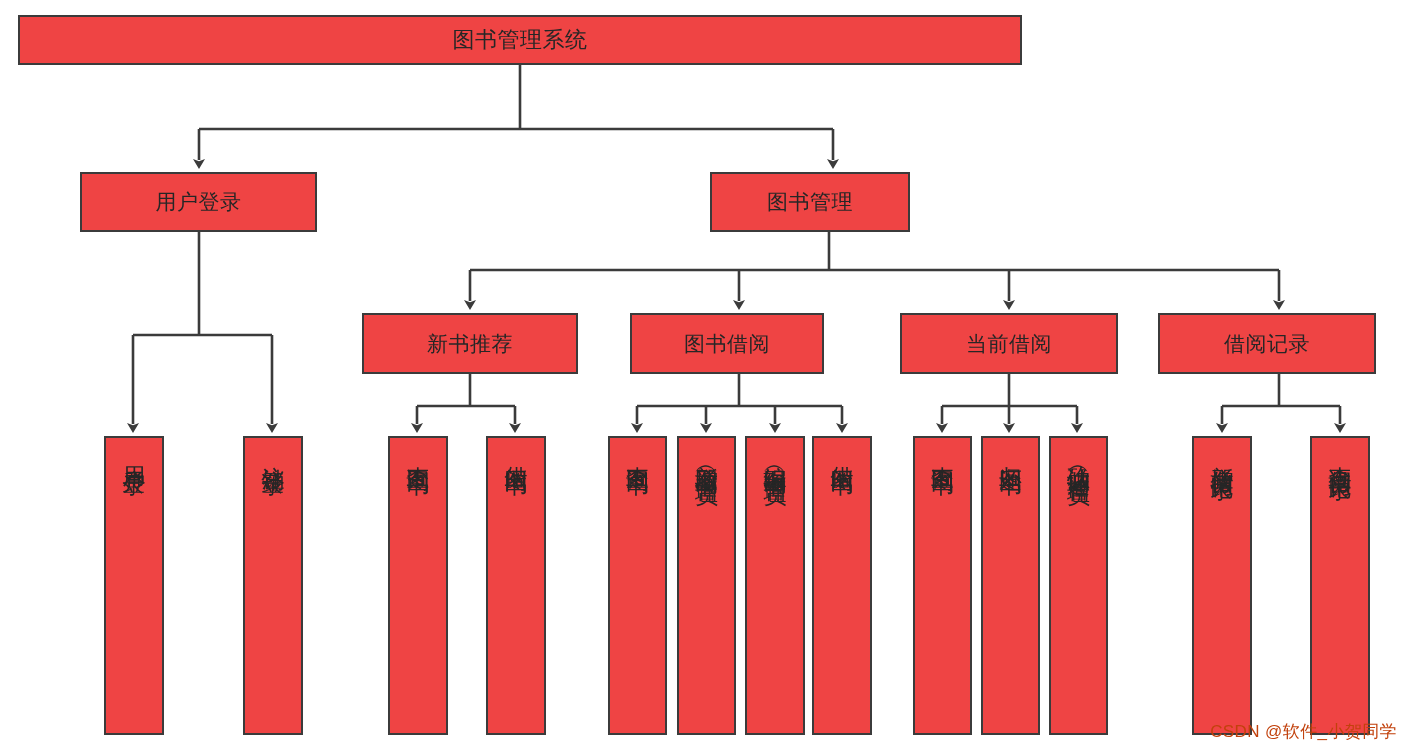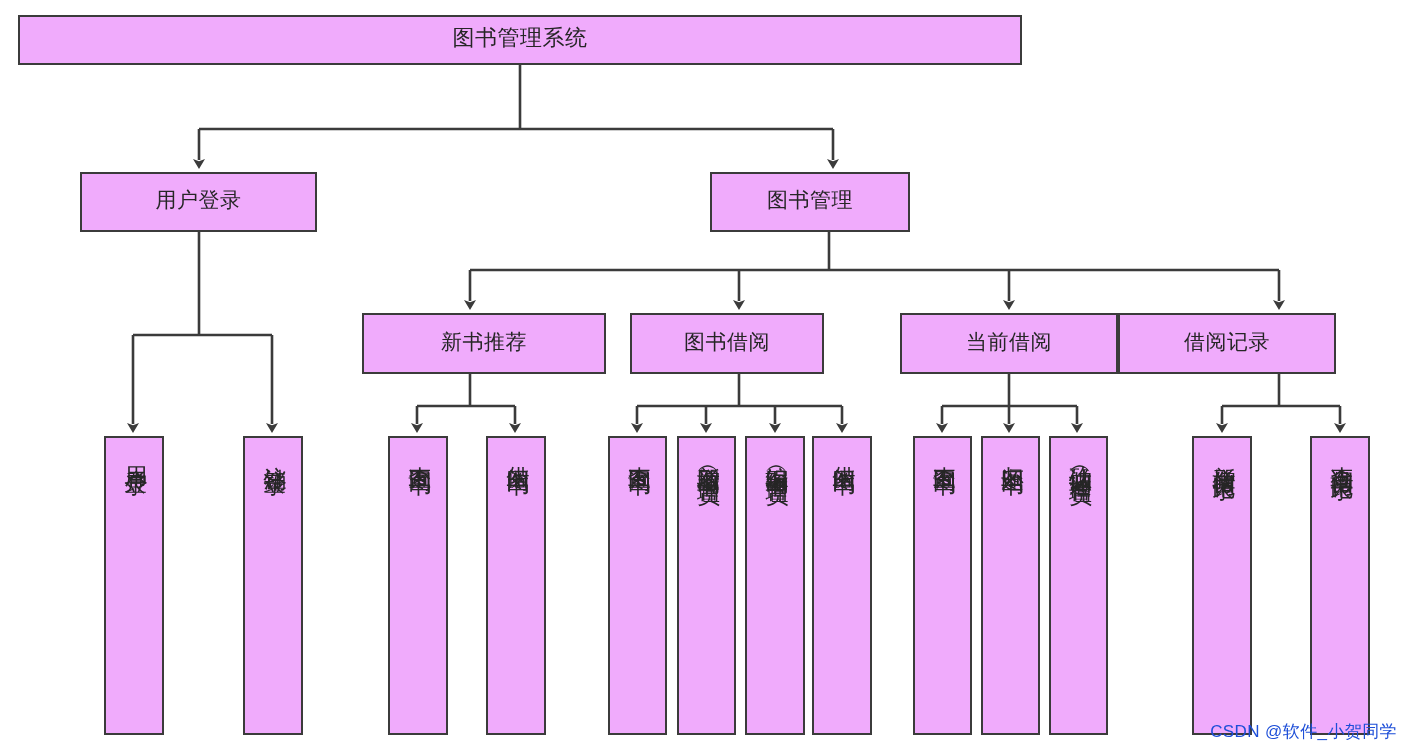--- a/index.html
+++ b/index.html
@@ -21,27 +21,26 @@
     position: absolute;
     left: 0;
     top: 0;
     width: 1405px;
     height: 747px;
     pointer-events: none;
   }
   .node {
     position: absolute;
     box-sizing: border-box;
-    background: #f0abfc;
+    background: #ef4444;
     border: 2.6px solid #3b3b3b;
     display: flex;
     align-items: center;
     justify-content: center;
     color: #262626;
-    font-family: Liberation Mono, monospace;
   }
   .node .label {
     text-align: center;
     line-height: 1.12;
     letter-spacing: 0.5px;
   }
   
   .node.h .label {
     font-size: 21px;
   }
@@ -61,21 +60,21 @@
     line-height: 1.0;
     letter-spacing: 2.5px;
     white-space: nowrap;
     margin-top: 4px;
   }
   .watermark {
     position: absolute;
     right: 8px;
     bottom: 4px;
     font-size: 17px;
-    color: #1d4ed8;
+    color: #c2410c;
     white-space: nowrap;
     letter-spacing: 0.4px;
   }
 </style>
 </head>
 <body>
 
 <div id="canvas">
 
   <svg class="wires" viewBox="0 0 1405 747" xmlns="http://www.w3.org/2000/svg">
@@ -134,30 +133,30 @@
     <span class="label">图书管理系统</span>
   </div>
 
   <div class="node h" style="left:80px; top:172px; width:237px; height:60px;">
     <span class="label">用户登录</span>
   </div>
   <div class="node h" style="left:710px; top:172px; width:200px; height:60px;">
     <span class="label">图书管理</span>
   </div>
 
-  <div class="node h" style="left:362px; top:313px; width:244px; height:61px;">
+  <div class="node h" style="left:362px; top:313px; width:216px; height:61px;">
     <span class="label">新书推荐</span>
   </div>
   <div class="node h" style="left:630px; top:313px; width:194px; height:61px;">
     <span class="label">图书借阅</span>
   </div>
   <div class="node h" style="left:900px; top:313px; width:218px; height:61px;">
     <span class="label">当前借阅</span>
   </div>
-  <div class="node h" style="left:1118px; top:313px; width:218px; height:61px;">
+  <div class="node h" style="left:1158px; top:313px; width:218px; height:61px;">
     <span class="label">借阅记录</span>
   </div>
 
   <div class="node v" style="left:104px; top:436px; width:60px; height:299px;">
     <span class="label">用户登录</span>
   </div>
   <div class="node v" style="left:243px; top:436px; width:60px; height:299px;">
     <span class="label">注销登录</span>
   </div>
 

